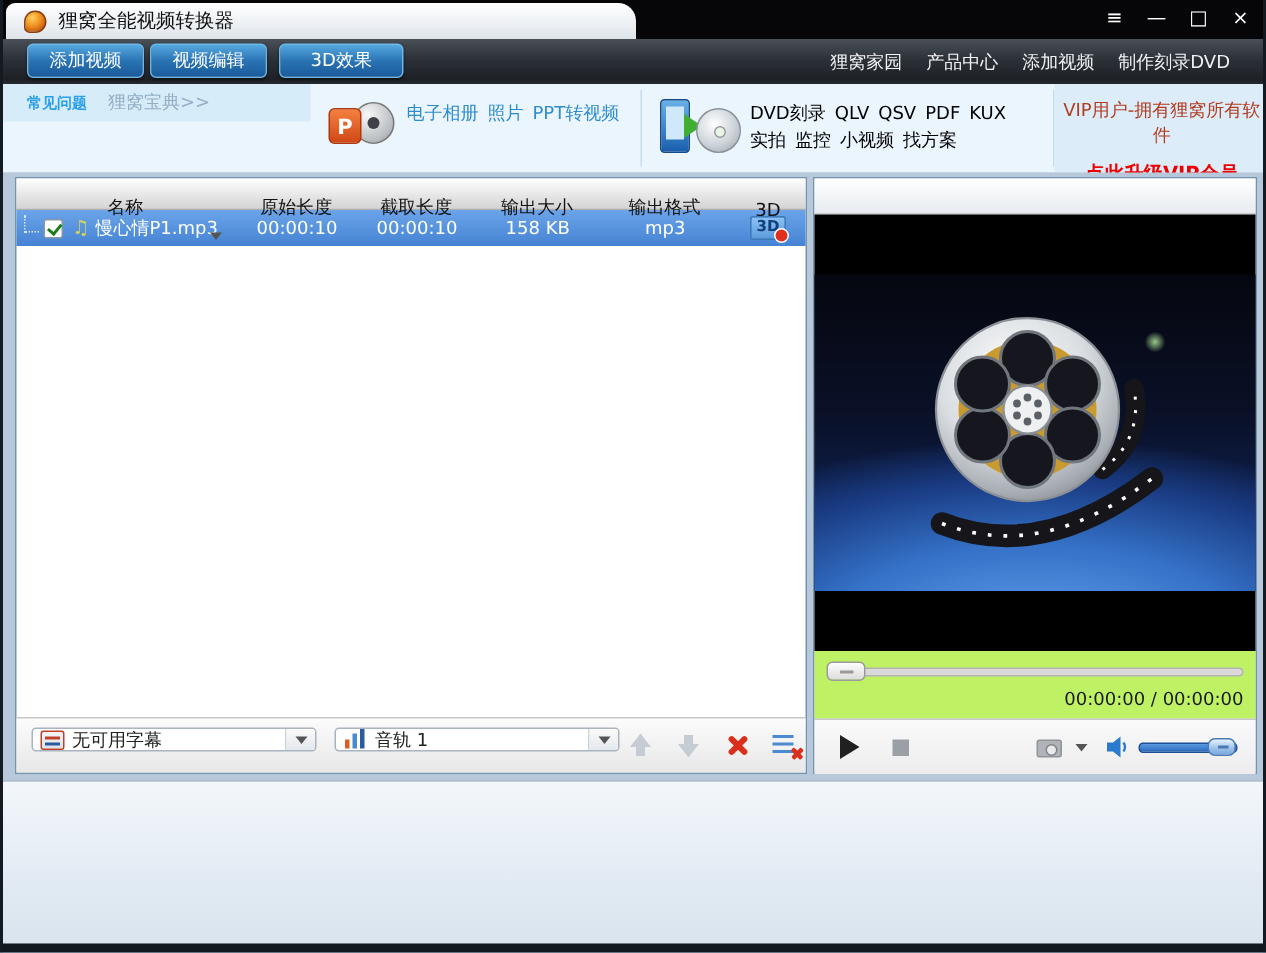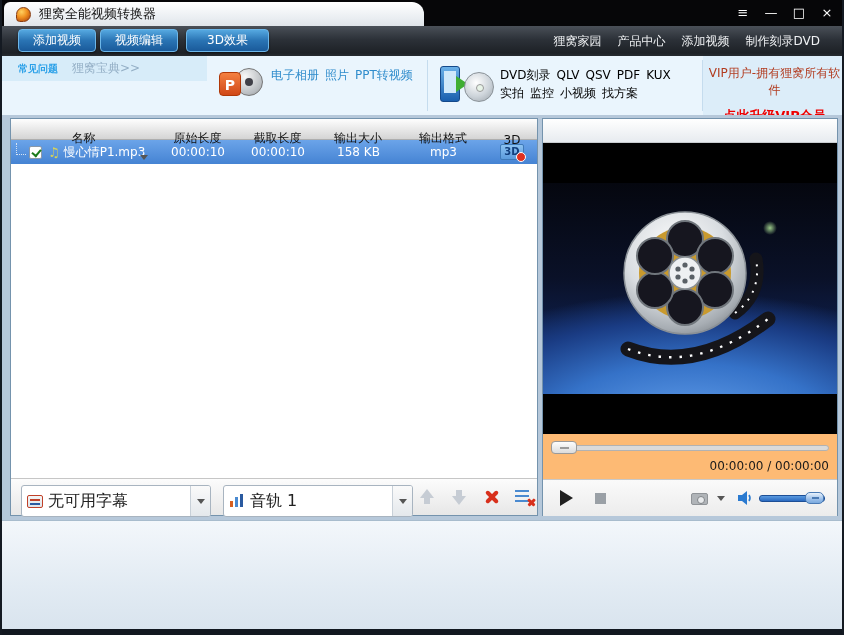--- a/index.html
+++ b/index.html
@@ -99,22 +99,22 @@
   .notenote { color:#d6d25a; font-size:13px; margin:0 4px 0 6px; }
   .badge3d { position:relative; width:24px; height:16px; border-radius:2px;
              background:linear-gradient(#8cc2f2,#5b9bdd); border:1px solid #3f7ab8;
              color:#123f7e; font-size:10px; font-weight:bold; text-align:center; line-height:14px; }
   .badge3d::after { content:""; position:absolute; right:-3px; bottom:-3px; width:8px; height:8px;
              border-radius:50%; background:#e03020; border:1px solid #fff; }
 
   
   #liststrip { position:absolute; left:0; bottom:0; width:526px; height:37px;
                background:linear-gradient(#fcfcfc,#e7e7e7); border-top:1px solid #c6c6c6; }
-  .combo { position:absolute; height:32px; background:#fff; border:1px solid #a8b4c0; border-radius:3px;
-           display:flex; align-items:center; font-size:16px; color:#222; }
+  .combo { position:absolute; height:16px; background:#fff; border:1px solid #a8b4c0; border-radius:3px;
+           display:flex; align-items:center; font-size:12px; color:#222; }
   .combo .clabel { white-space:nowrap; overflow:hidden; }
   .combo .cbtn { margin-left:auto; width:20px; height:100%; border-left:1px solid #c8d0d8;
                  display:flex; align-items:center; justify-content:center;
                  background:linear-gradient(#fafafa,#e4e8ec); border-radius:0 2px 2px 0; }
   .subicon { width:16px; height:13px; margin:0 5px 0 5px; position:relative; flex:0 0 auto;
              border:1px solid #c04028; border-radius:2px; background:linear-gradient(#f4f4f4,#dde4ea); }
   .subicon::after { content:""; position:absolute; left:2px; top:7px; width:10px; height:2px; background:#2a5aa0; }
   .subicon::before { content:""; position:absolute; left:2px; top:3px; width:10px; height:2px; background:#c04028; }
   .eqicon { width:16px; height:14px; margin:0 5px 0 5px; position:relative; flex:0 0 auto; }
   .eqicon i { position:absolute; bottom:1px; width:3px; display:block; }
@@ -147,21 +147,21 @@
                 background:#f2f2f2; border:1px solid #7493ad; }
   #rp-top { height:24px; background:linear-gradient(#ffffff,#e7ebef); border-bottom:1px solid #c8ccd0; }
   #video { position:absolute; left:0; top:24px; width:294px; height:291px; background:#000; }
   #scene { position:absolute; left:0; top:40px; width:294px; height:211px;
            background:
              radial-gradient(130% 85% at 50% 118%, #6aa6f0 0%, #3572c8 38%, #1a3c84 62%, rgba(8,14,34,0) 78%),
              linear-gradient(180deg,#05070f 0%,#0a1128 45%,#0f255c 85%,#143070 100%); }
   .flare { position:absolute; right:60px; top:38px; width:14px; height:14px; border-radius:50%;
            background:radial-gradient(circle,#9ac888 0%,rgba(80,120,60,0) 70%); }
   #reelsvg { position:absolute; left:47px; top:18px; }
-  #seekzone { position:absolute; left:0; top:315px; width:294px; height:45px; background:#fdba74; }
+  #seekzone { position:absolute; left:0; top:315px; width:294px; height:45px; background:#bef264; }
   #seektrack { position:absolute; left:9px; top:11px; width:277px; height:6px; background:#dadada;
                border:1px solid #b2b2b2; border-radius:3px; }
   #seekhandle { position:absolute; left:8px; top:7px; width:26px; height:13px; border-radius:4px;
                 background:linear-gradient(#fdfdfd,#dcdcdc); border:1px solid #9a9a9a; }
   #seekhandle::after { content:""; position:absolute; left:8px; top:5px; width:9px; height:2px; background:#9a9a9a; }
   #timedisp { position:absolute; right:8px; top:25px; font-size:12px; color:#1a1a1a; }
   #controls { position:absolute; left:0; top:360px; width:294px; height:37px;
               background:linear-gradient(#fafafa,#ececec); border-top:1px solid #c8c8c8; }
   .playtri { position:absolute; left:17px; top:10px; width:0; height:0;
              border-top:8px solid transparent; border-bottom:8px solid transparent; border-left:13px solid #202020; }

